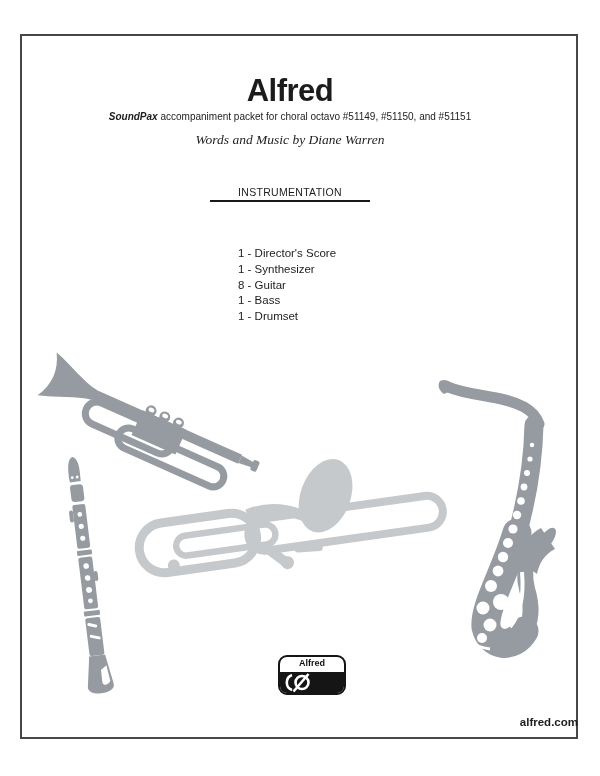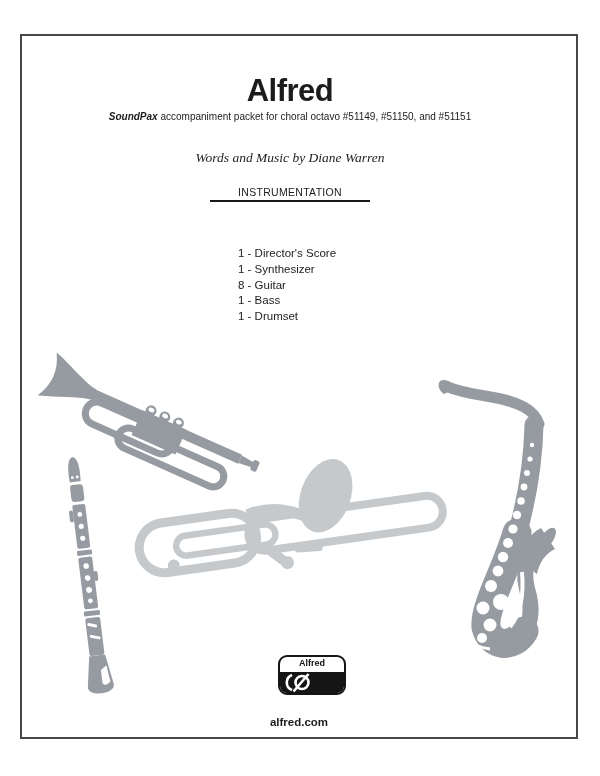--- a/index.html
+++ b/index.html
@@ -5,37 +5,37 @@
   html,body{margin:0;padding:0;background:#ffffff;}
   .stage{position:relative;width:600px;height:776px;background:#ffffff;overflow:hidden;
          font-family:"Liberation Sans",sans-serif;color:#1c1c1c;}
   .page-border{position:absolute;left:20px;top:34px;width:558px;height:705px;
                border:2px solid #474747;box-sizing:border-box;}
   .header-wrap{position:absolute;left:0;top:0;width:580px;text-align:center;}
   .title{position:absolute;left:0;top:73px;width:100%;font-size:31px;font-weight:bold;
          letter-spacing:-0.5px;}
   .subtitle{position:absolute;left:0;top:111px;width:100%;font-size:10px;}
   .subtitle .brand{font-weight:bold;font-style:italic;}
-  .credits{position:absolute;left:0;top:150px;width:100%;
+  .credits{position:absolute;left:0;top:132px;width:100%;
            font-family:"Liberation Serif",serif;font-style:italic;font-size:13.5px;
            line-height:15.5px;}
   .instr-heading{position:absolute;left:0;top:186px;width:100%;font-size:10.5px;
                  letter-spacing:0.3px;}
   .instr-rule{position:absolute;left:210px;top:200px;width:160px;height:2px;background:#181818;}
   .instr-list{position:absolute;left:238px;top:228px;font-size:11.5px;line-height:15.8px;
               text-align:left;margin-top:18px;}
   .logo{position:absolute;left:278px;top:655px;width:68px;height:40px;
         border:2.5px solid #151515;border-radius:9px;box-sizing:border-box;
         overflow:hidden;background:#fff;}
   .logo-word{height:14px;font-size:9px;font-weight:bold;text-align:center;
              padding-top:1px;letter-spacing:0;color:#111;}
   .logo-glyph{height:21px;background:#151515;}
   .publisher{position:absolute;left:20px;top:701px;width:558px;text-align:center;
              font-size:11.5px;font-weight:bold;}
-  .website{position:absolute;left:20px;top:716px;width:558px;text-align:center;
+  .website{position:absolute;left:20px;top:716px;width:558px;text-align:right;
            font-size:11.5px;font-weight:bold;}
   svg.inst{position:absolute;}
 </style>
 </head>
 <body>
 
 <div class="stage">
   <div class="page-border"></div>
 
   <div class="header-wrap">

